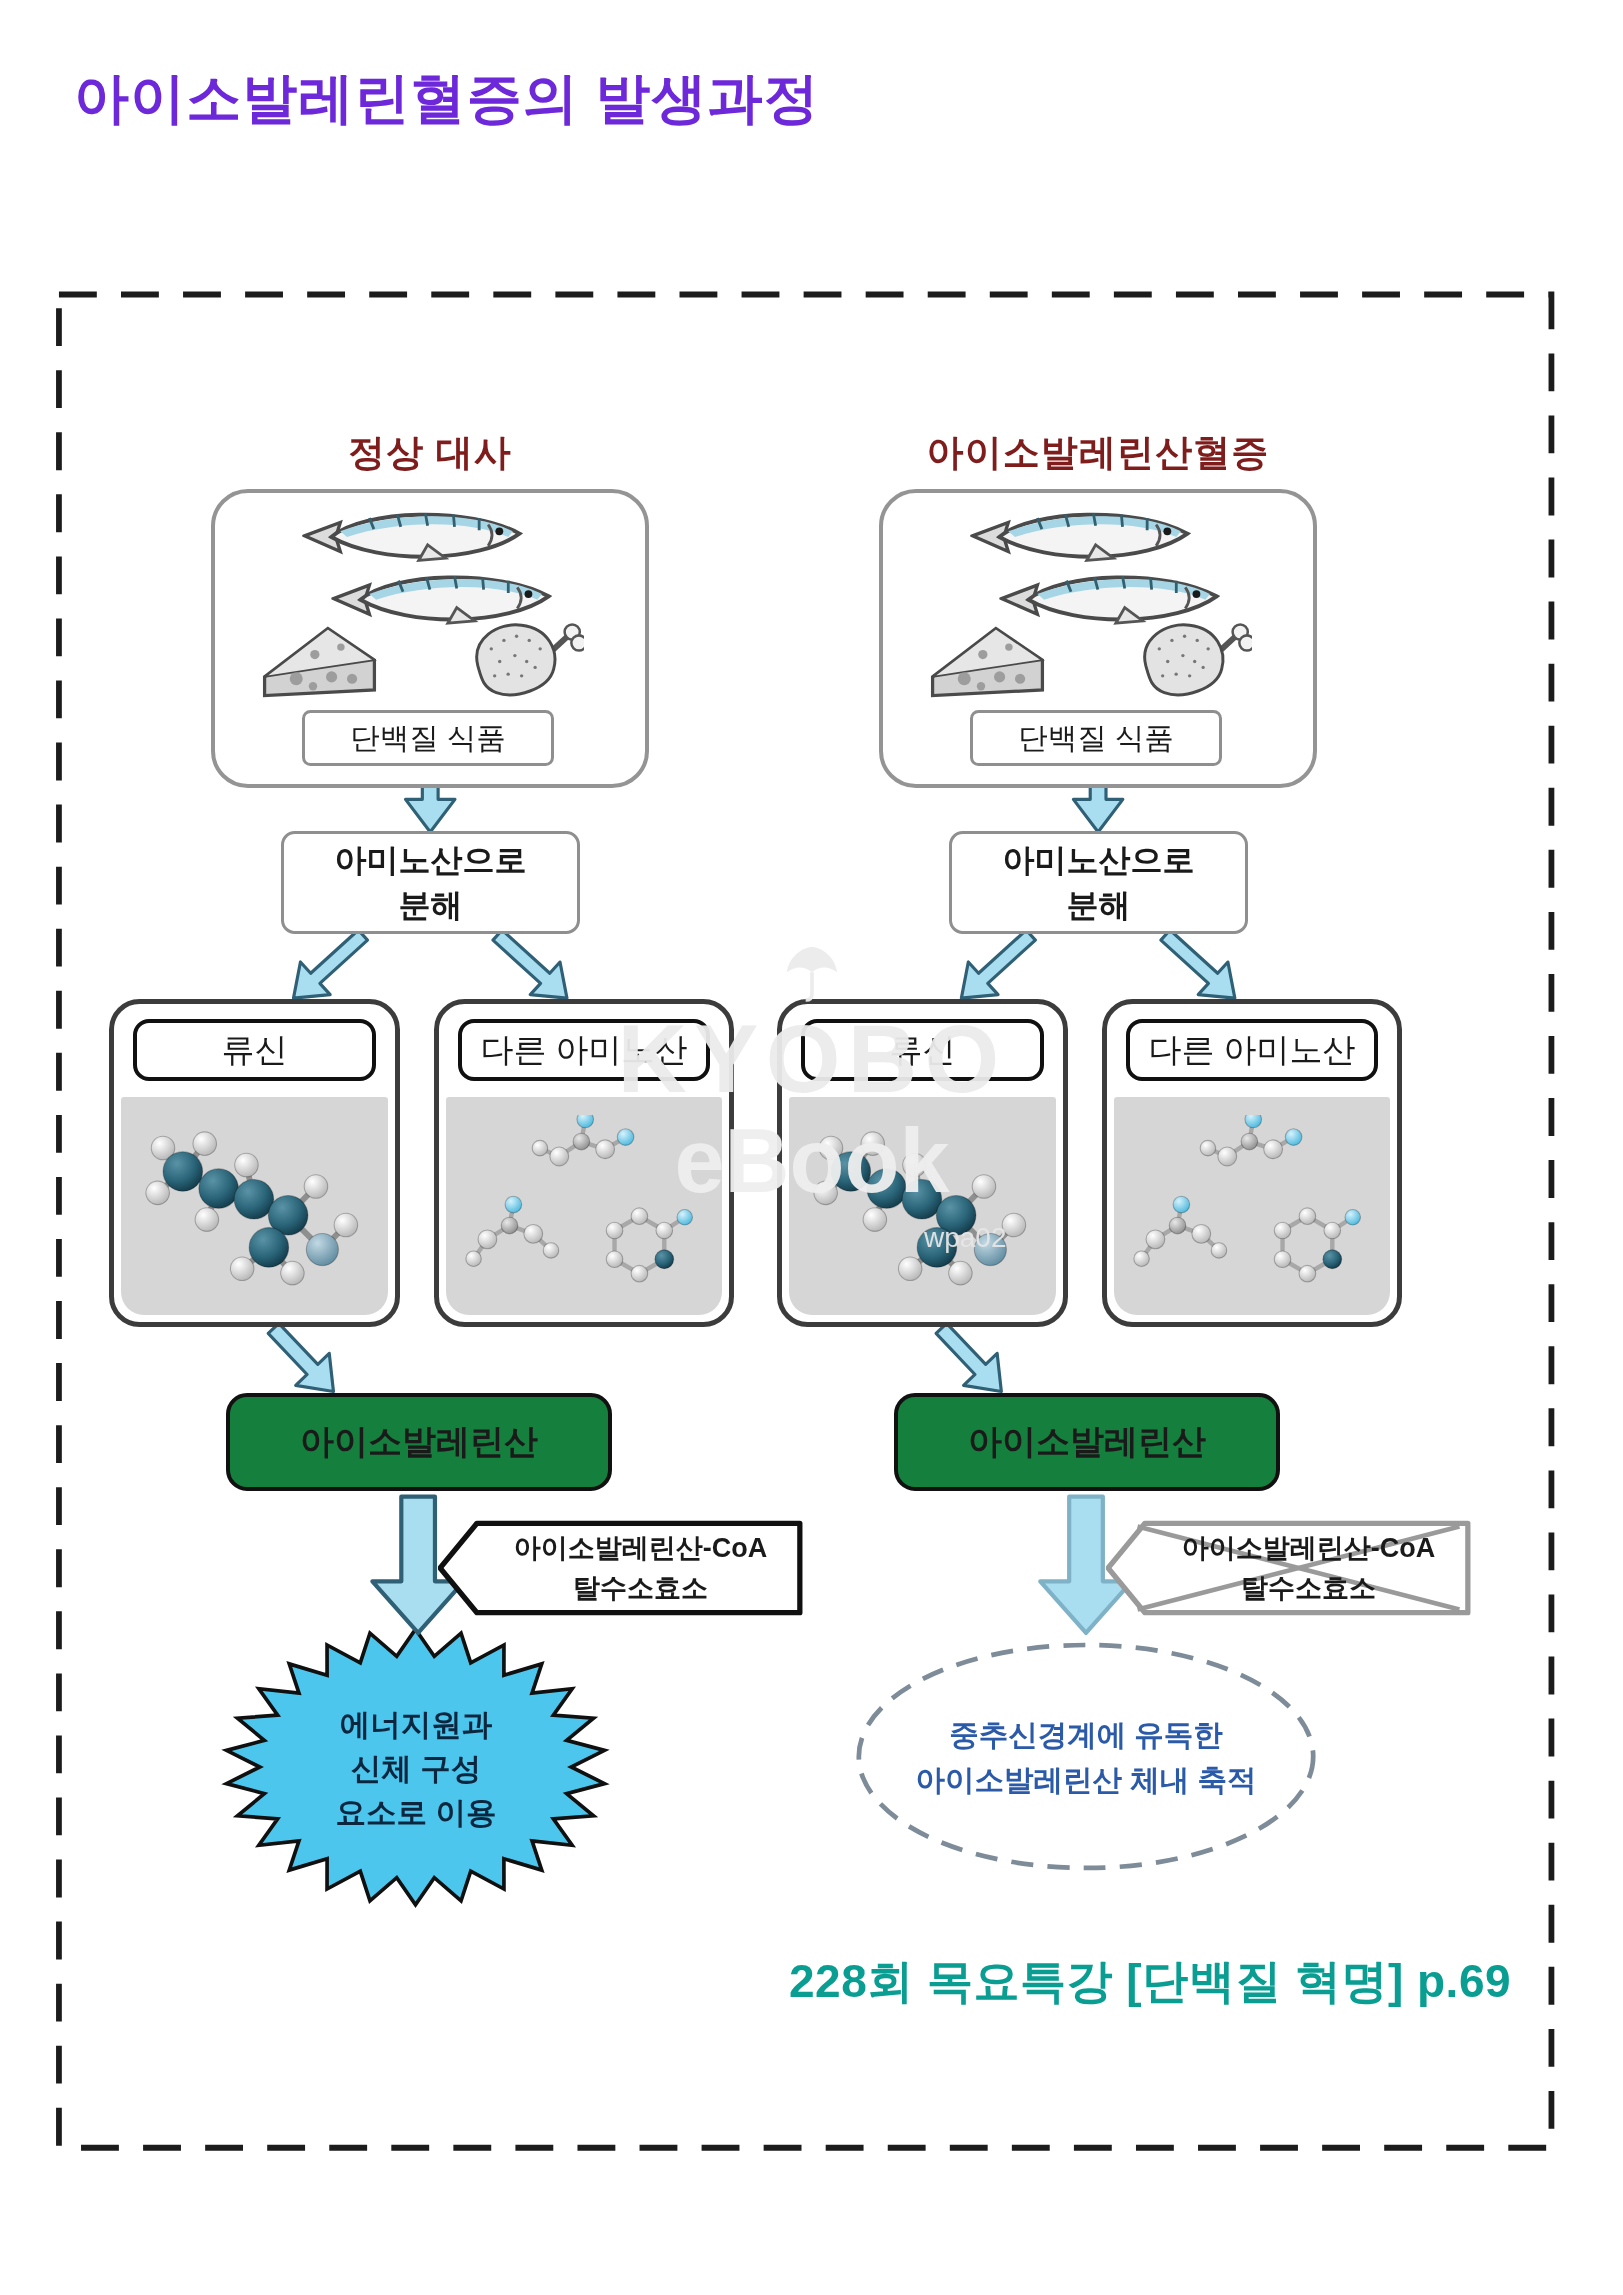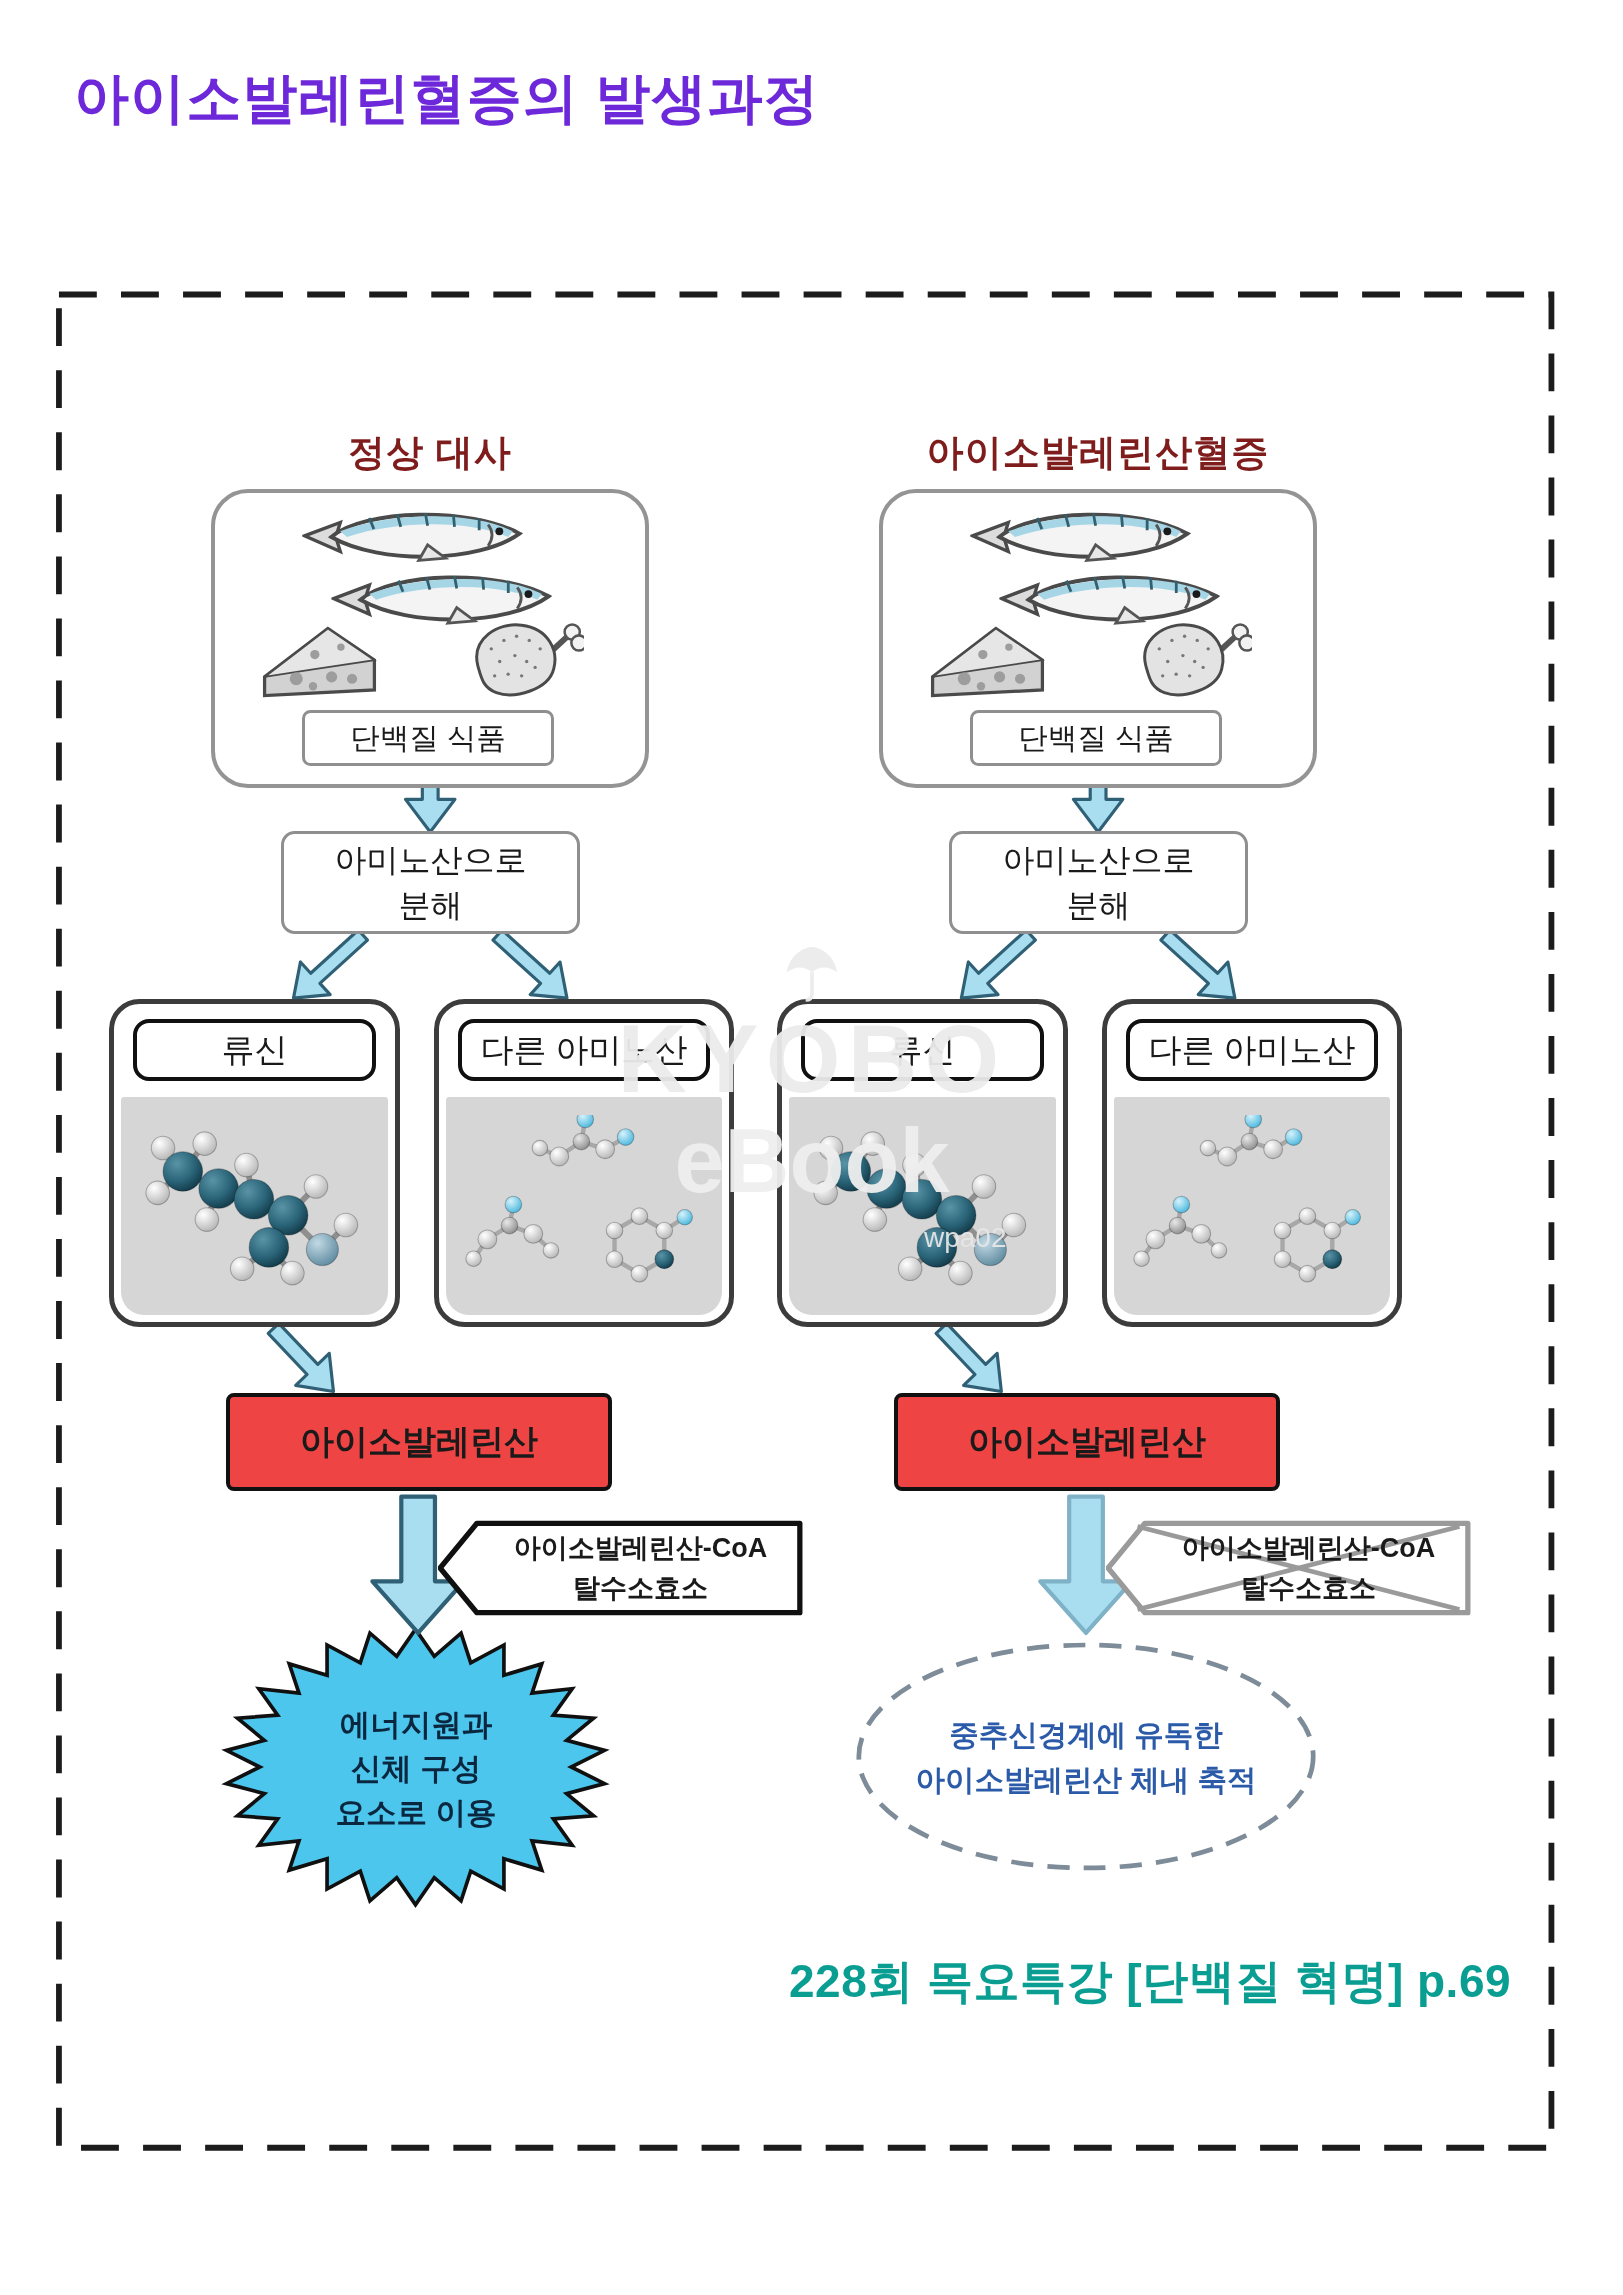--- a/index.html
+++ b/index.html
@@ -49,21 +49,21 @@
   .food-box .chicken{position:absolute;left:251px;top:122px;width:118px;height:93px;}
   .food-label{
     position:absolute;left:87px;top:217px;width:252px;height:56px;box-sizing:border-box;
     background:#fff;border:3.2px solid #8f8f8f;border-radius:8.4px;
     font-size:29.5px;line-height:49px;font-weight:500;
   }
 
   .amino-box{
     position:absolute;left:calc(281px + var(--dx));top:831px;width:299px;height:103px;
     box-sizing:border-box;background:#fff;border:3.7px solid #8f8f8f;border-radius:13.7px;
-    font-size:32px;line-height:45px;font-weight:400;display:flex;align-items:center;justify-content:center;
+    font-size:32px;line-height:45px;font-weight:700;display:flex;align-items:center;justify-content:center;
   }
 
   .mol-box{
     position:absolute;top:999px;height:328px;box-sizing:border-box;
     background:#fff;border:5.3px solid #3c3c3c;border-radius:30.5px;
   }
   .leucine-box{left:calc(109px + var(--dx));width:291px;}
   .others-box{left:calc(434px + var(--dx));width:300px;}
   .mol-header{
     position:absolute;left:19px;right:19px;top:14.7px;height:62px;box-sizing:border-box;
@@ -72,21 +72,21 @@
   }
   .mol-panel{
     position:absolute;left:6.8px;right:6.8px;top:93px;bottom:6.8px;
     background:#d6d6d6;border-radius:3.2px 3.2px 23px 23px;
     display:flex;align-items:center;justify-content:center;
   }
   .mol-panel svg{width:92%;height:auto;}
 
   .iso-box{
     position:absolute;left:calc(226px + var(--dx));top:1393px;width:386px;height:98px;
-    box-sizing:border-box;background:#ef4444;border:4.7px solid #111111;border-radius:8px;
+    box-sizing:border-box;background:#15803d;border:4.7px solid #111111;border-radius:21px;
     font-size:34px;font-weight:600;display:flex;align-items:center;justify-content:center;
   }
 
   .banner{position:absolute;left:calc(438px + var(--dx));top:1518px;width:365px;height:100px;}
   .banner-svg{position:absolute;inset:0;width:365px;height:100px;}
   .banner-svg polygon{fill:#ffffff;stroke:#101010;stroke-width:10;stroke-linejoin:round;}
   .banner-crossed polygon{stroke:#9a9a9a;}
   .banner-svg .cross{stroke:#9a9a9a;stroke-width:9;}
   .banner-text{
     position:absolute;left:44px;right:4.2px;top:0;bottom:0;

